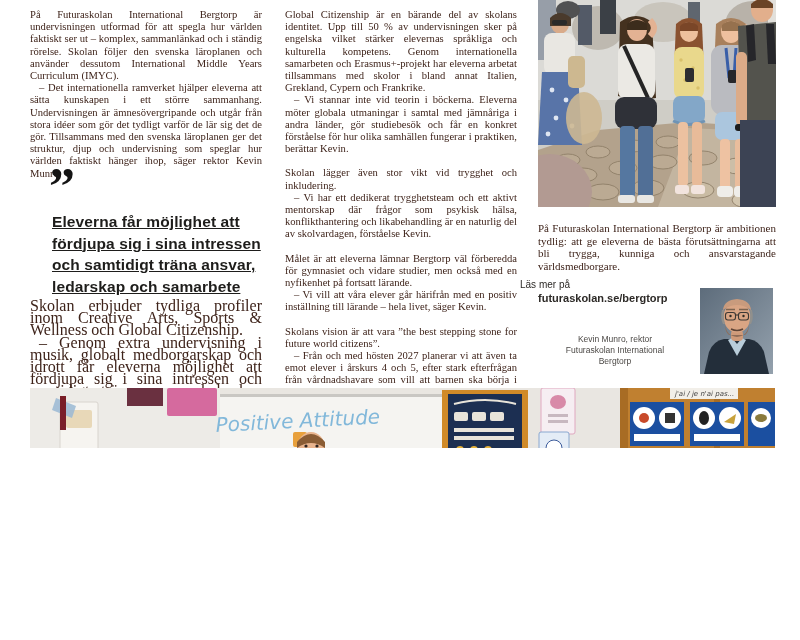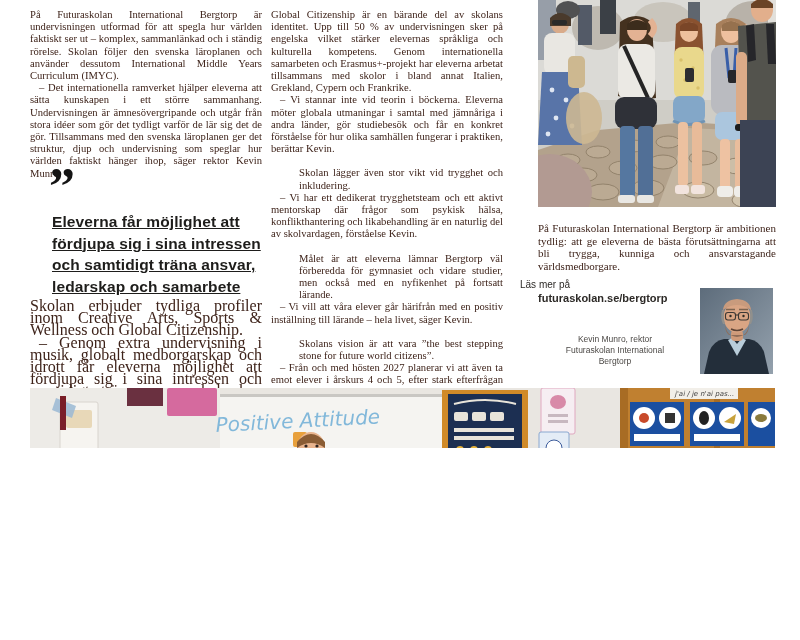--- a/index.html
+++ b/index.html
@@ -2,23 +2,23 @@
 <html lang="sv"><head>
 <meta charset="utf-8">
 <style>
   html,body{margin:0;padding:0;background:#ffffff;}
   .page{position:relative;width:800px;height:448px;background:#ffffff;overflow:hidden;
         font-family:"Liberation Serif",serif;}
   .bodycol{position:absolute;top:9px;width:232px;font-size:10.6px;line-height:12.2px;
            text-align:justify;color:#3e231a;hyphens:auto;-webkit-hyphens:auto;}
   .bodycol p{margin:0;}
   p.dash{text-indent:9px;}
-  p.gap{margin-top:12px;margin-left:28px;}
+  p.gap{margin-top:12px;}
   .col-left{left:30px;}
-  .col-mid{left:271px;}
+  .col-mid{left:285px;}
   .quote-mark{position:absolute;left:49px;top:162px;width:60px;height:50px;
               font-family:"Liberation Serif",serif;font-weight:bold;font-size:52px;
               line-height:50px;color:#141414;letter-spacing:-4px;}
   .pull-quote{position:absolute;left:52px;top:211px;width:215px;
               font-family:"Liberation Sans",sans-serif;font-weight:bold;
               font-size:15.5px;line-height:21.5px;color:#1e1d1b;letter-spacing:0.1px;text-decoration:underline;}
   .after-quote{position:absolute;left:30px;top:300px;width:232px;font-size:16px;
                line-height:12.2px;text-align:justify;color:#3e231a;hyphens:auto;}
   .after-quote p{margin:0;}
   .photo{position:absolute;overflow:hidden;background:#d8d6d2;}

